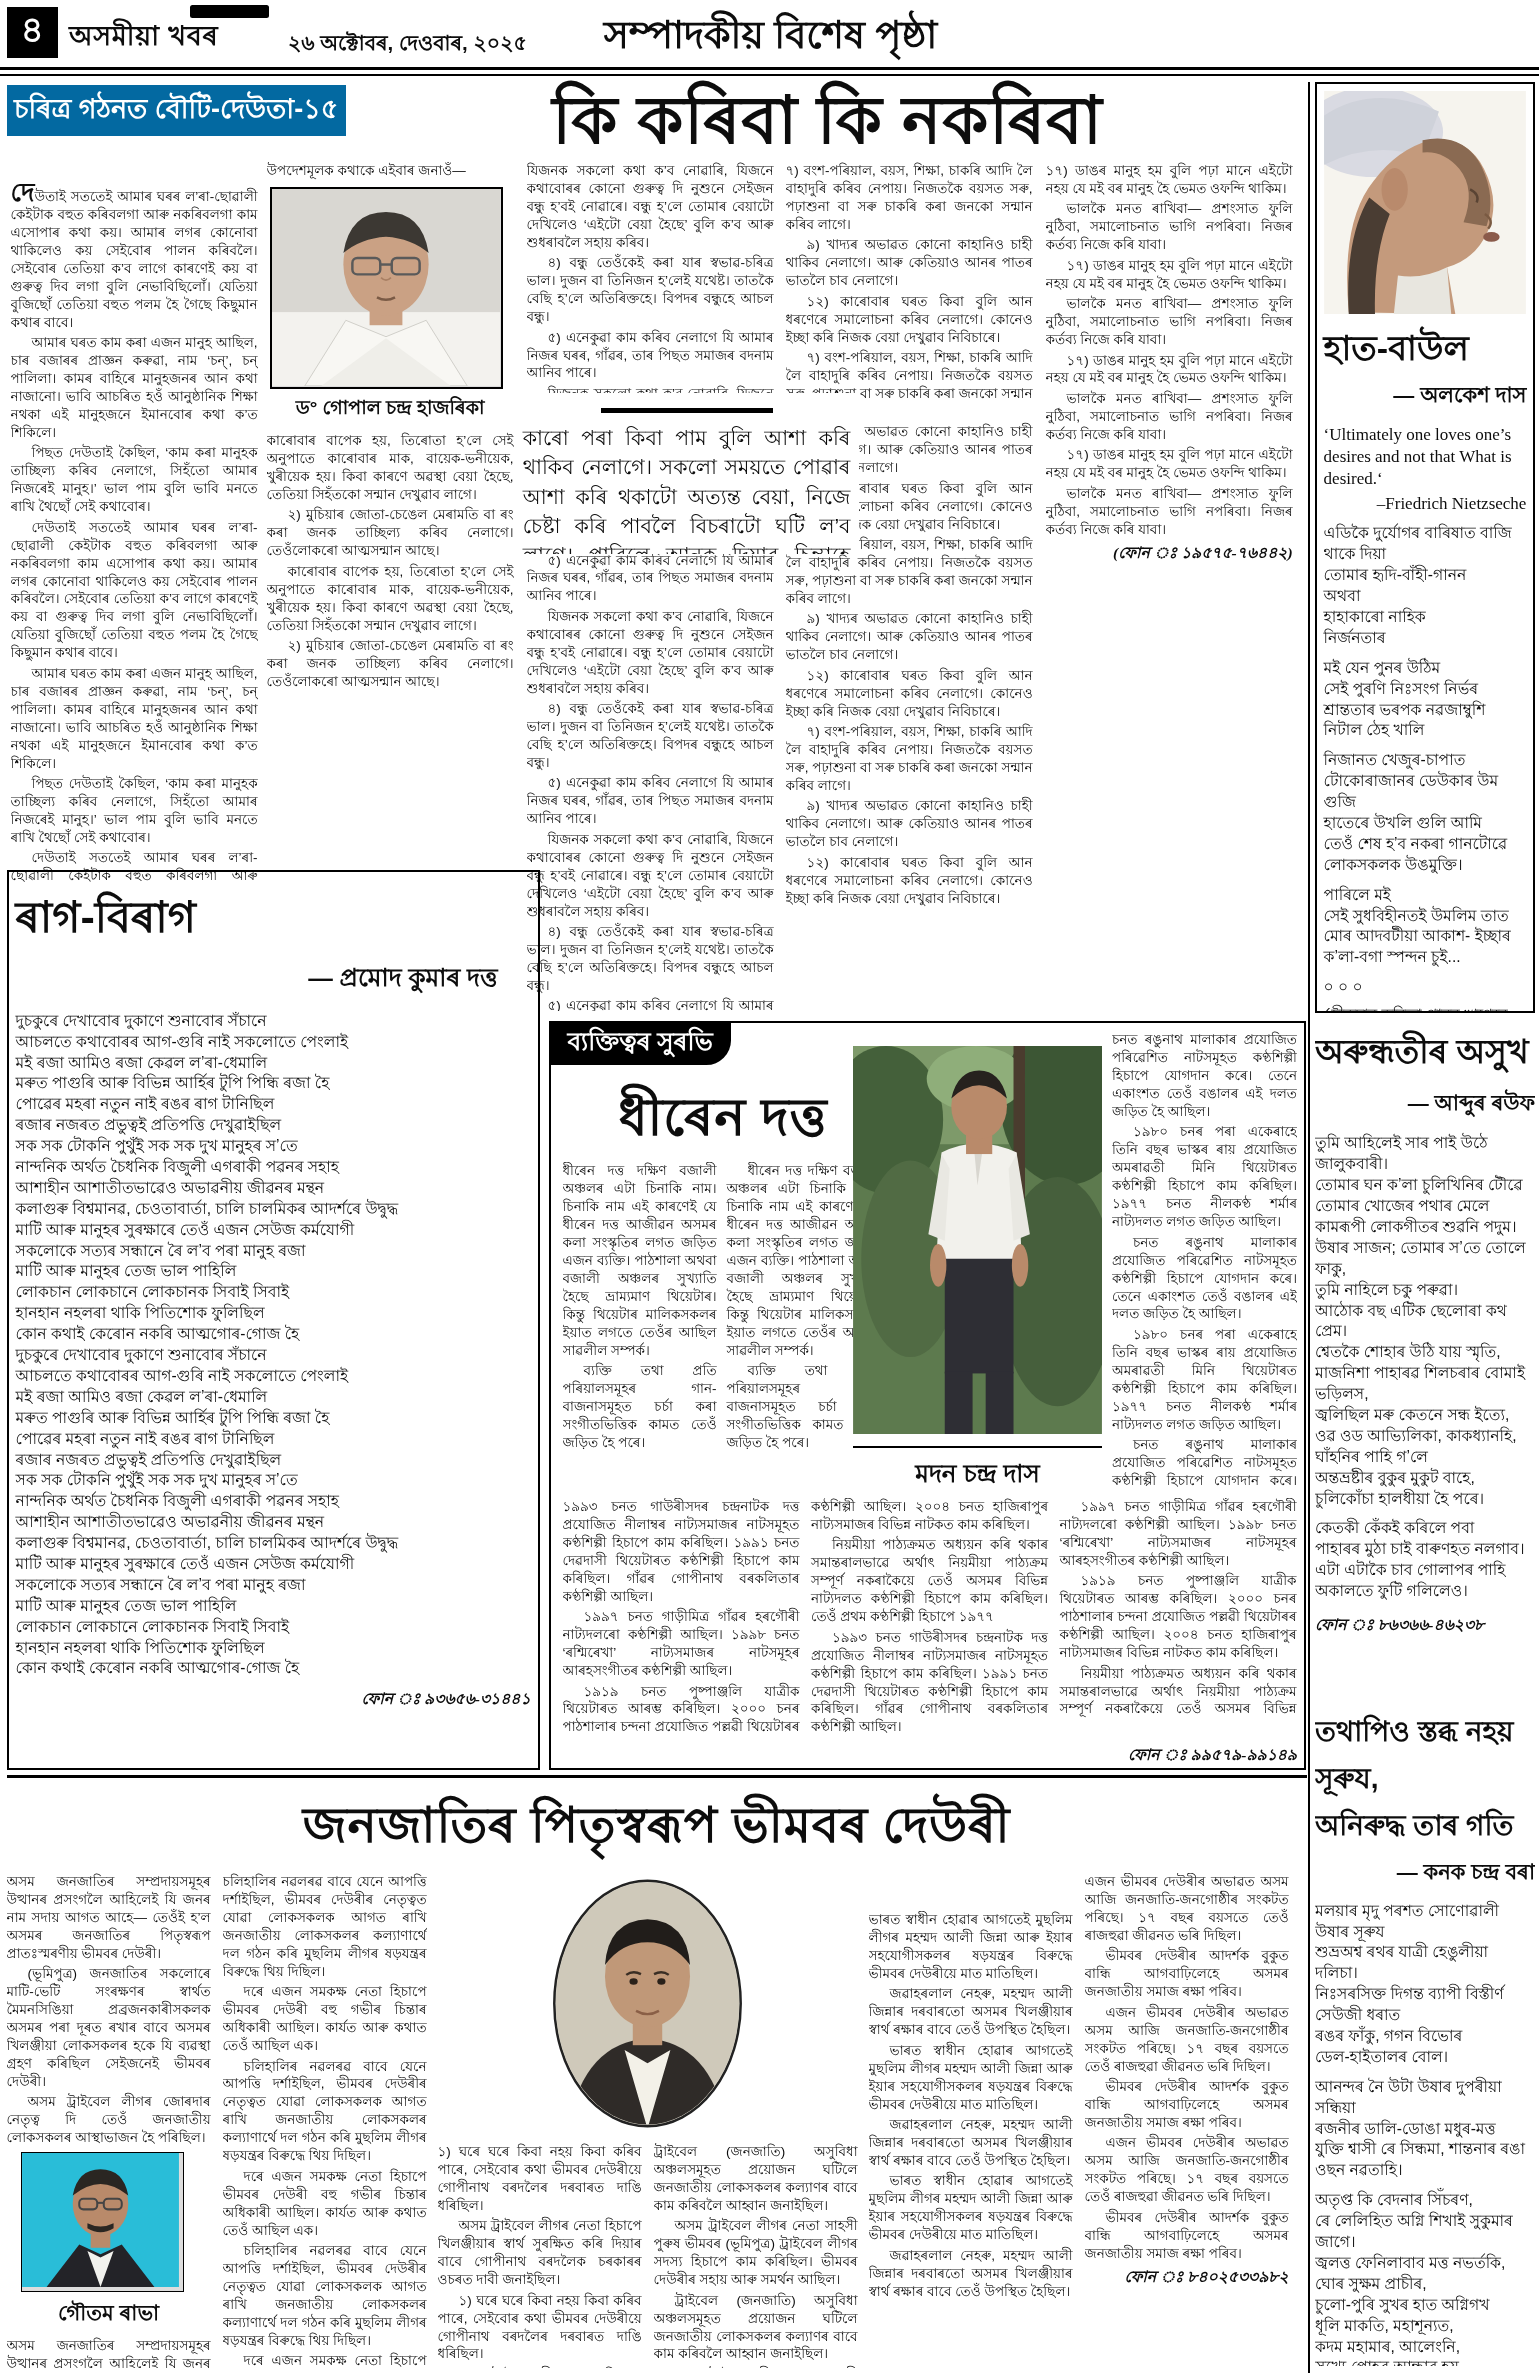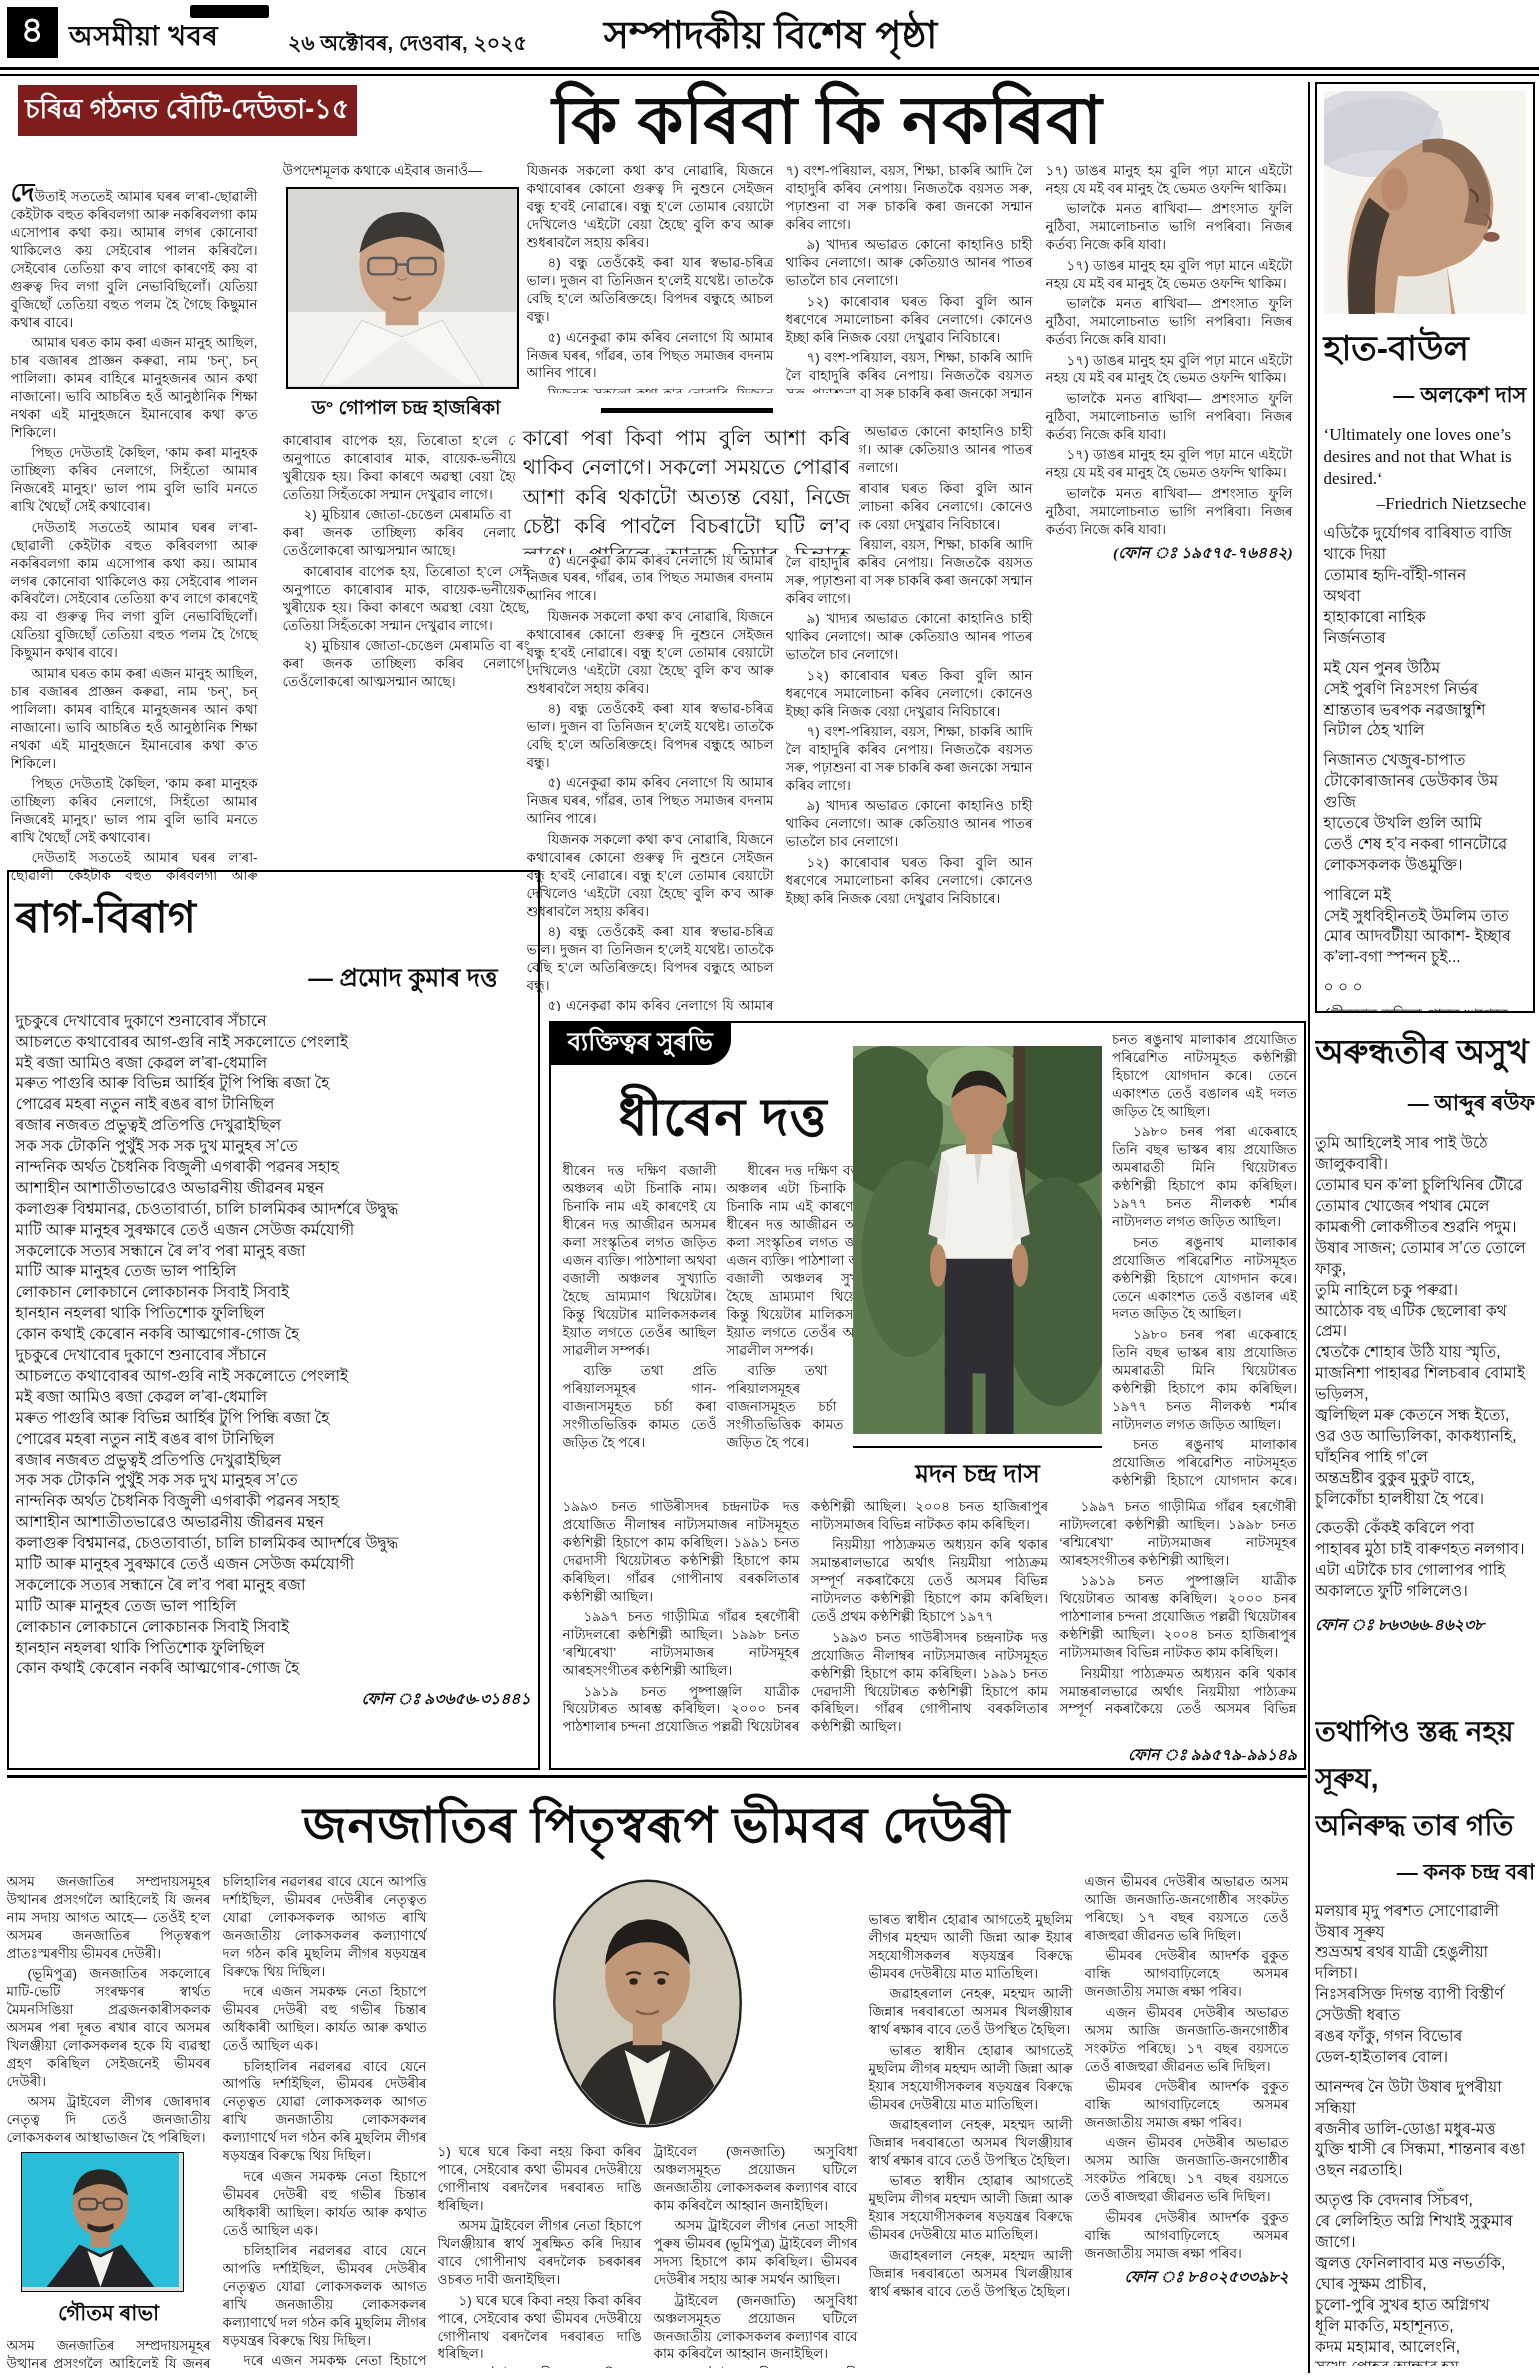--- a/index.html
+++ b/index.html
@@ -4,22 +4,22 @@
 <style>
   html,body{margin:0;padding:0;}
   body{width:1540px;height:2377px;position:relative;background:#fff;color:#0d0d0d;
        font-family:"Liberation Sans","DejaVu Sans",sans-serif;overflow:hidden;}
   .abs{position:absolute;}
   .para{text-align:justify;text-indent:21px;margin:0 0 2.5px 0;font-size:13.5px;line-height:1.33;}
   .pline{font-size:15.6px;line-height:1.34;}
   .pline:empty{height:9px;}
   .ncol{position:absolute;top:0;overflow:hidden;}
   .colfill{overflow:hidden;}
-  .kicker{background:#7f1d1d;color:#fff;font-weight:bold;font-size:27px;display:flex;
-          align-items:center;justify-content:center;margin-left:11px;}
+  .kicker{background:#0369a1;color:#fff;font-weight:bold;font-size:27px;display:flex;
+          align-items:center;justify-content:center;}
   .headline{font-weight:bold;text-align:center;letter-spacing:0.8px;}
   .byline{font-weight:bold;text-align:right;font-size:21px;}
   .sec-title{font-weight:bold;}
   .phone{font-weight:bold;font-style:italic;font-size:15.6px;text-align:right;
          font-family:"Liberation Serif","DejaVu Serif",serif;}
   .rule-thick{background:#000;height:3.3px;}
   .rule-thin{background:#000;height:1.6px;}
   .box{border:2.5px solid #000;box-sizing:border-box;}
   figure{margin:0;}
   .photo-frame{border:2.5px solid #000;background:#ddd;}
@@ -60,21 +60,21 @@
         <p class="para">দেউতাই সততেই আমাৰ ঘৰৰ ল’ৰা-ছোৱালী কেইটাক বহুত কৰিবলগা আৰু নকৰিবলগা কাম এসোপাৰ কথা কয়। আমাৰ লগৰ কোনোবা থাকিলেও কয় সেইবোৰ পালন কৰিবলৈ। সেইবোৰ তেতিয়া ক’ব লাগে কাৰণেই কয় বা গুৰুত্ব দিব লগা বুলি নেভাবিছিলোঁ। যেতিয়া বুজিছোঁ তেতিয়া বহুত পলম হৈ গৈছে কিছুমান কথাৰ বাবে।</p>
         <p class="para">আমাৰ ঘৰত কাম কৰা এজন মানুহ আছিল, চাৰ বজাৰৰ প্ৰাজ্ঞন কৰুৱা, নাম ‘চন্’, চন্ পালিলা। কামৰ বাহিৰে মানুহজনৰ আন কথা নাজানো। ভাবি আচৰিত হওঁ আনুষ্ঠানিক শিক্ষা নথকা এই মানুহজনে ইমানবোৰ কথা ক’ত শিকিলে।</p>
         <p class="para">পিছত দেউতাই কৈছিল, ‘কাম কৰা মানুহক তাচ্ছিল্য কৰিব নেলাগে, সিহঁতো আমাৰ নিজৰেই মানুহ।’ ভাল পাম বুলি ভাবি মনতে ৰাখি থৈছোঁ সেই কথাবোৰ।</p>
         <p class="para">দেউতাই সততেই আমাৰ ঘৰৰ ল’ৰা-ছোৱালী কেইটাক বহুত কৰিবলগা আৰু নকৰিবলগা কাম এসোপাৰ কথা কয়। আমাৰ লগৰ কোনোবা থাকিলেও কয় সেইবোৰ পালন কৰিবলৈ। সেইবোৰ তেতিয়া ক’ব লাগে কাৰণেই কয় বা গুৰুত্ব দিব লগা বুলি নেভাবিছিলোঁ। যেতিয়া বুজিছোঁ তেতিয়া বহুত পলম হৈ গৈছে কিছুমান কথাৰ বাবে।</p>
         <p class="para">আমাৰ ঘৰত কাম কৰা এজন মানুহ আছিল, চাৰ বজাৰৰ প্ৰাজ্ঞন কৰুৱা, নাম ‘চন্’, চন্ পালিলা। কামৰ বাহিৰে মানুহজনৰ আন কথা নাজানো। ভাবি আচৰিত হওঁ আনুষ্ঠানিক শিক্ষা নথকা এই মানুহজনে ইমানবোৰ কথা ক’ত শিকিলে।</p>
         <p class="para">পিছত দেউতাই কৈছিল, ‘কাম কৰা মানুহক তাচ্ছিল্য কৰিব নেলাগে, সিহঁতো আমাৰ নিজৰেই মানুহ।’ ভাল পাম বুলি ভাবি মনতে ৰাখি থৈছোঁ সেই কথাবোৰ।</p>
         <p class="para">দেউতাই সততেই আমাৰ ঘৰৰ ল’ৰা-ছোৱালী কেইটাক বহুত কৰিবলগা আৰু নকৰিবলগা কাম এসোপাৰ কথা কয়। আমাৰ লগৰ কোনোবা থাকিলেও কয় সেইবোৰ পালন কৰিবলৈ। সেইবোৰ তেতিয়া ক’ব লাগে কাৰণেই কয় বা গুৰুত্ব দিব লগা বুলি নেভাবিছিলোঁ। যেতিয়া বুজিছোঁ তেতিয়া বহুত পলম হৈ গৈছে কিছুমান কথাৰ বাবে।</p>
       </div>
   </div>
 
-  <div class="ncol colfill" style="left:276px;width:247px;height:702px;">
+  <div class="ncol colfill" style="left:260px;width:247px;height:702px;">
     <div>
         <p class="para">উপদেশমূলক কথাকে এইবাৰ জনাওঁ—</p>
       </div>
     <figure style="margin:6.6px 3.3px;">
       <div class="photo-frame" style="width:233px;height:202px;box-sizing:border-box;">
         <svg width="228" height="197" viewBox="0 0 278 240">
           <rect width="278" height="240" fill="#d9d7d2"></rect>
           <rect y="150" width="278" height="90" fill="#f3f2ee"></rect>
           <path d="M40 240 L90 160 L139 180 L188 160 L238 240 Z" fill="#f8f7f3" stroke="#c8c6c0"></path>
           <path d="M60 240 L139 182 L218 240 Z" fill="#efeee9"></path>

